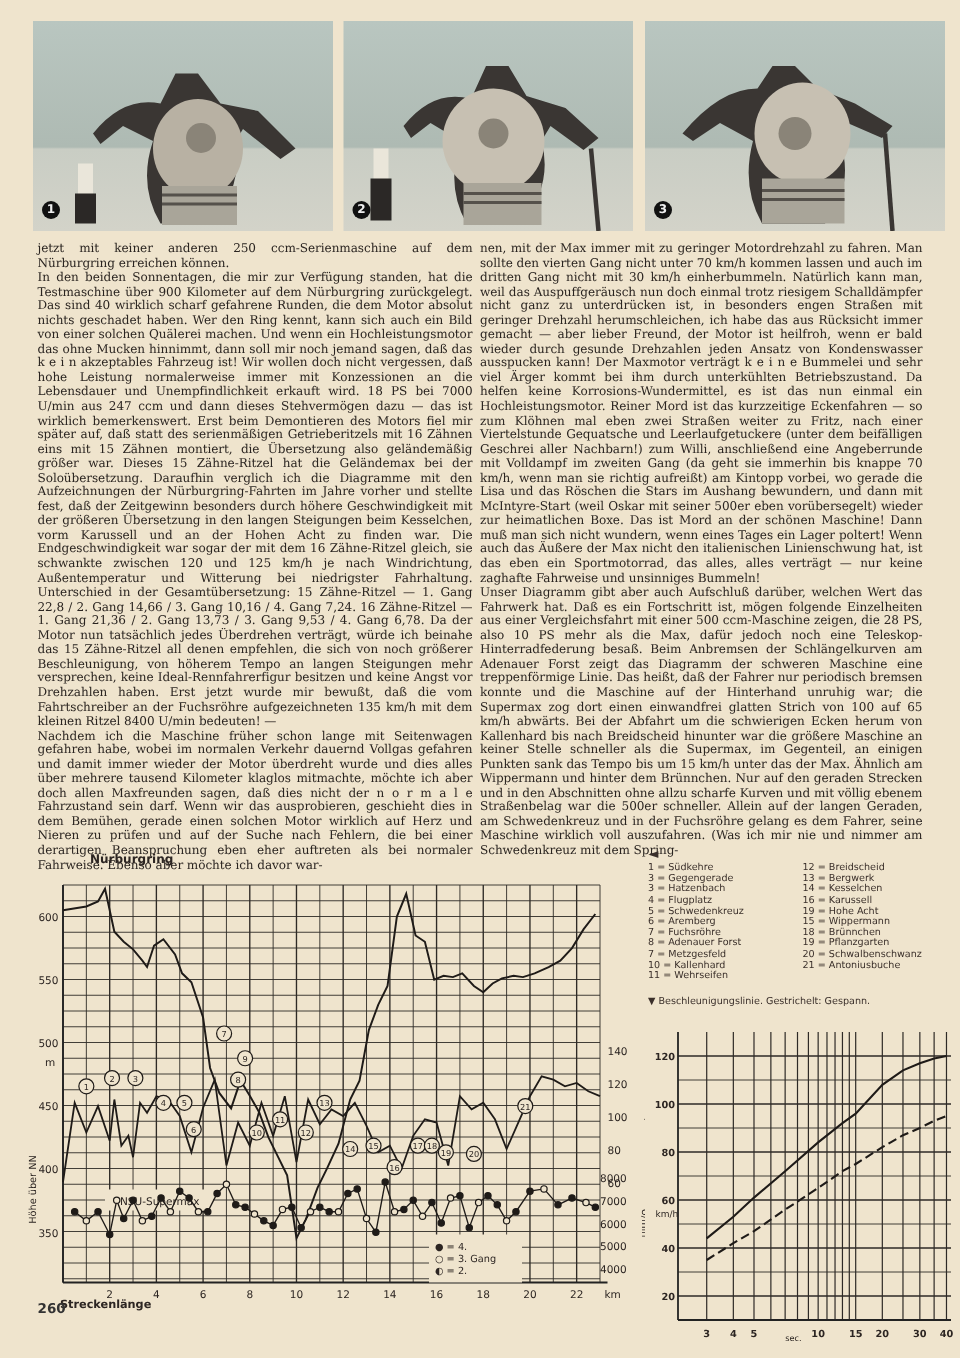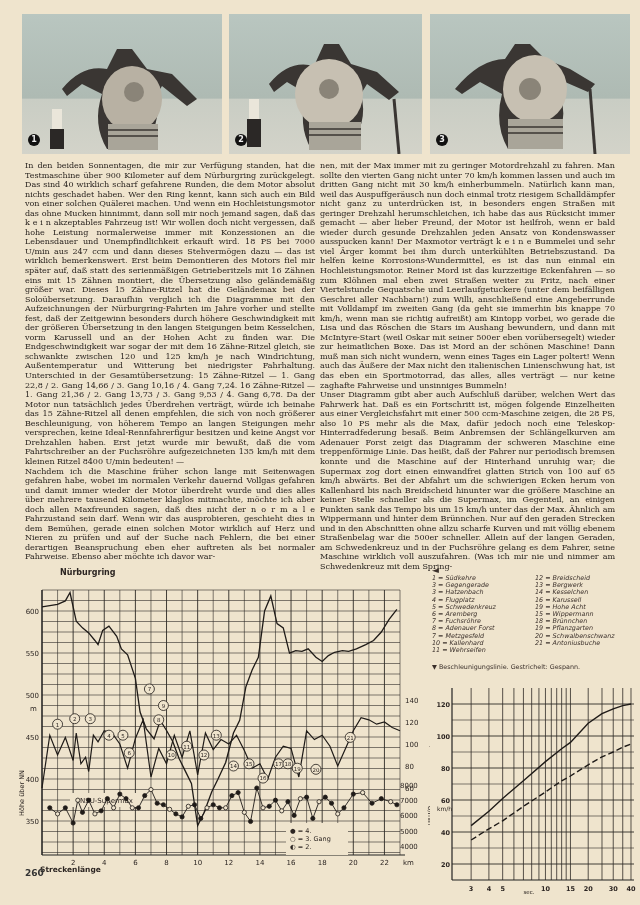--- a/index.html
+++ b/index.html
@@ -26,21 +26,21 @@
     letter-spacing: -0.05px;
   }
   .col p { margin: 0; text-indent: 0; }
   #col-left { left: 25px; top: 161px; width: 290px; }
   #col-right { left: 320px; top: 161px; width: 295px; }
   .caption {
     position: absolute; left: 432px; top: 566px; width: 200px;
     font-family: "DejaVu Sans", sans-serif; font-size: 6.4px; line-height: 7.2px; color: #3a2f2a;
   }
   .caption .arrow { font-size: 9px; line-height: 8px; display:block; }
-  .legend-grid { display: grid; grid-template-columns: 1fr 1fr; column-gap: 6px; margin-top: 1px; font-style: italic; }
+  .legend-grid { display: grid; grid-template-columns: 1fr 1fr; column-gap: 6px; margin-top: 1px; }
   .legend-grid div { white-space: nowrap; }
   .accel-note { margin-top: 10px; }
   .page-number {
     position: absolute; left: 25px; top: 868px; font: bold 9px "DejaVu Sans", sans-serif; color: #333; text-align: center;
   }
   svg text { font-family: "DejaVu Sans", sans-serif; fill: #2c2522; }
 </style>
 </head>
 <body>
 
@@ -80,20 +80,21 @@
       <rect x="78" y="105" width="55" height="30" fill="#a9a599"></rect>
       <line x1="78" y1="113" x2="133" y2="113" stroke="#55514b" stroke-width="2"></line>
       <line x1="78" y1="119" x2="133" y2="119" stroke="#55514b" stroke-width="2"></line>
       <line x1="160" y1="75" x2="165" y2="140" stroke="#3a3633" stroke-width="3"></line>
     </svg>
     <span class="num">3</span>
   </div>
 </div>
 
 <div class="col" id="col-left">
+  <p>jetzt mit keiner anderen 250 ccm-Serienmaschine auf dem Nürburgring erreichen können.</p>
   <p>In den beiden Sonnentagen, die mir zur Verfügung standen, hat die Testmaschine über 900 Kilometer auf dem Nürburgring zurückgelegt. Das sind 40 wirklich scharf gefahrene Runden, die dem Motor absolut nichts geschadet haben. Wer den Ring kennt, kann sich auch ein Bild von einer solchen Quälerei machen. Und wenn ein Hochleistungsmotor das ohne Mucken hinnimmt, dann soll mir noch jemand sagen, daß das k e i n akzeptables Fahrzeug ist! Wir wollen doch nicht vergessen, daß hohe Leistung normalerweise immer mit Konzessionen an die Lebensdauer und Unempfindlichkeit erkauft wird. 18 PS bei 7000 U/min aus 247 ccm und dann dieses Stehvermögen dazu — das ist wirklich bemerkenswert. Erst beim Demontieren des Motors fiel mir später auf, daß statt des serienmäßigen Getrieberitzels mit 16 Zähnen eins mit 15 Zähnen montiert, die Übersetzung also geländemäßig größer war. Dieses 15 Zähne-Ritzel hat die Geländemax bei der Soloübersetzung. Daraufhin verglich ich die Diagramme mit den Aufzeichnungen der Nürburgring-Fahrten im Jahre vorher und stellte fest, daß der Zeitgewinn besonders durch höhere Geschwindigkeit mit der größeren Übersetzung in den langen Steigungen beim Kesselchen, vorm Karussell und an der Hohen Acht zu finden war. Die Endgeschwindigkeit war sogar der mit dem 16 Zähne-Ritzel gleich, sie schwankte zwischen 120 und 125 km/h je nach Windrichtung, Außentemperatur und Witterung bei niedrigster Fahrhaltung. Unterschied in der Gesamtübersetzung: 15 Zähne-Ritzel — 1. Gang 22,8 / 2. Gang 14,66 / 3. Gang 10,16 / 4. Gang 7,24. 16 Zähne-Ritzel — 1. Gang 21,36 / 2. Gang 13,73 / 3. Gang 9,53 / 4. Gang 6,78. Da der Motor nun tatsächlich jedes Überdrehen verträgt, würde ich beinahe das 15 Zähne-Ritzel all denen empfehlen, die sich von noch größerer Beschleunigung, von höherem Tempo an langen Steigungen mehr versprechen, keine Ideal-Rennfahrerfigur besitzen und keine Angst vor Drehzahlen haben. Erst jetzt wurde mir bewußt, daß die vom Fahrtschreiber an der Fuchsröhre aufgezeichneten 135 km/h mit dem kleinen Ritzel 8400 U/min bedeuten! —</p>
   <p>Nachdem ich die Maschine früher schon lange mit Seitenwagen gefahren habe, wobei im normalen Verkehr dauernd Vollgas gefahren und damit immer wieder der Motor überdreht wurde und dies alles über mehrere tausend Kilometer klaglos mitmachte, möchte ich aber doch allen Maxfreunden sagen, daß dies nicht der n o r m a l e Fahrzustand sein darf. Wenn wir das ausprobieren, geschieht dies in dem Bemühen, gerade einen solchen Motor wirklich auf Herz und Nieren zu prüfen und auf der Suche nach Fehlern, die bei einer derartigen Beanspruchung eben eher auftreten als bei normaler Fahrweise. Ebenso aber möchte ich davor war-</p>
 </div>
 <div class="col" id="col-right">
   <p>nen, mit der Max immer mit zu geringer Motordrehzahl zu fahren. Man sollte den vierten Gang nicht unter 70 km/h kommen lassen und auch im dritten Gang nicht mit 30 km/h einherbummeln. Natürlich kann man, weil das Auspuffgeräusch nun doch einmal trotz riesigem Schalldämpfer nicht ganz zu unterdrücken ist, in besonders engen Straßen mit geringer Drehzahl herumschleichen, ich habe das aus Rücksicht immer gemacht — aber lieber Freund, der Motor ist heilfroh, wenn er bald wieder durch gesunde Drehzahlen jeden Ansatz von Kondenswasser ausspucken kann! Der Maxmotor verträgt k e i n e Bummelei und sehr viel Ärger kommt bei ihm durch unterkühlten Betriebszustand. Da helfen keine Korrosions-Wundermittel, es ist das nun einmal ein Hochleistungsmotor. Reiner Mord ist das kurzzeitige Eckenfahren — so zum Klöhnen mal eben zwei Straßen weiter zu Fritz, nach einer Viertelstunde Gequatsche und Leerlaufgetuckere (unter dem beifälligen Geschrei aller Nachbarn!) zum Willi, anschließend eine Angeberrunde mit Volldampf im zweiten Gang (da geht sie immerhin bis knappe 70 km/h, wenn man sie richtig aufreißt) am Kintopp vorbei, wo gerade die Lisa und das Röschen die Stars im Aushang bewundern, und dann mit McIntyre-Start (weil Oskar mit seiner 500er eben vorübersegelt) wieder zur heimatlichen Boxe. Das ist Mord an der schönen Maschine! Dann muß man sich nicht wundern, wenn eines Tages ein Lager poltert! Wenn auch das Äußere der Max nicht den italienischen Linienschwung hat, ist das eben ein Sportmotorrad, das alles, alles verträgt — nur keine zaghafte Fahrweise und unsinniges Bummeln!</p>
   <p>Unser Diagramm gibt aber auch Aufschluß darüber, welchen Wert das Fahrwerk hat. Daß es ein Fortschritt ist, mögen folgende Einzelheiten aus einer Vergleichsfahrt mit einer 500 ccm-Maschine zeigen, die 28 PS, also 10 PS mehr als die Max, dafür jedoch noch eine Teleskop-Hinterradfederung besaß. Beim Anbremsen der Schlängelkurven am Adenauer Forst zeigt das Diagramm der schweren Maschine eine treppenförmige Linie. Das heißt, daß der Fahrer nur periodisch bremsen konnte und die Maschine auf der Hinterhand unruhig war; die Supermax zog dort einen einwandfrei glatten Strich von 100 auf 65 km/h abwärts. Bei der Abfahrt um die schwierigen Ecken herum von Kallenhard bis nach Breidscheid hinunter war die größere Maschine an keiner Stelle schneller als die Supermax, im Gegenteil, an einigen Punkten sank das Tempo bis um 15 km/h unter das der Max. Ähnlich am Wippermann und hinter dem Brünnchen. Nur auf den geraden Strecken und in den Abschnitten ohne allzu scharfe Kurven und mit völlig ebenem Straßenbelag war die 500er schneller. Allein auf der langen Geraden, am Schwedenkreuz und in der Fuchsröhre gelang es dem Fahrer, seine Maschine wirklich voll auszufahren. (Was ich mir nie und nimmer am Schwedenkreuz mit dem Spring-</p>
 </div>
 
 <svg id="main-chart" style="position:absolute;left:0;top:555px;" width="430" height="320">
     <line x1="42" y1="35" x2="42" y2="300" stroke="#2e2a26" stroke-width="0.9"></line>

